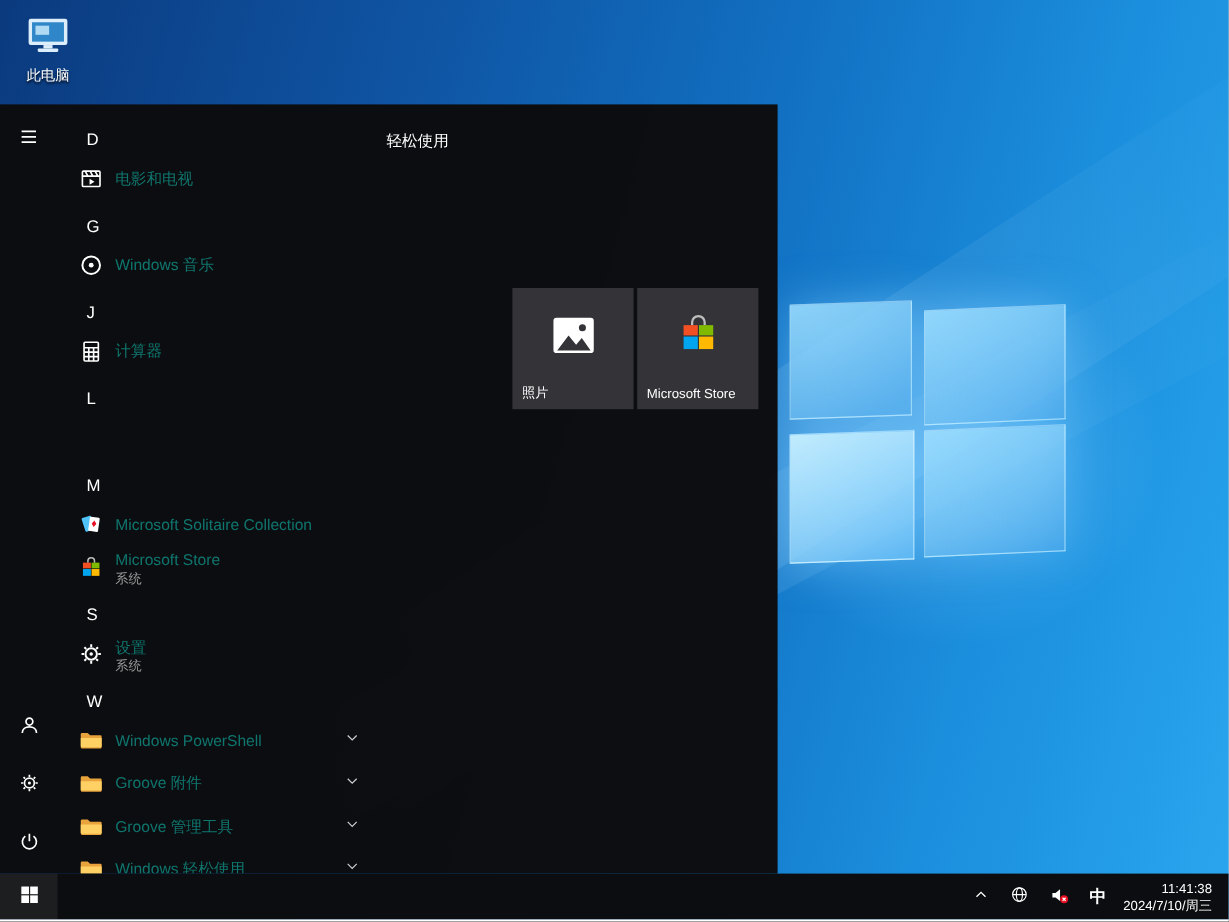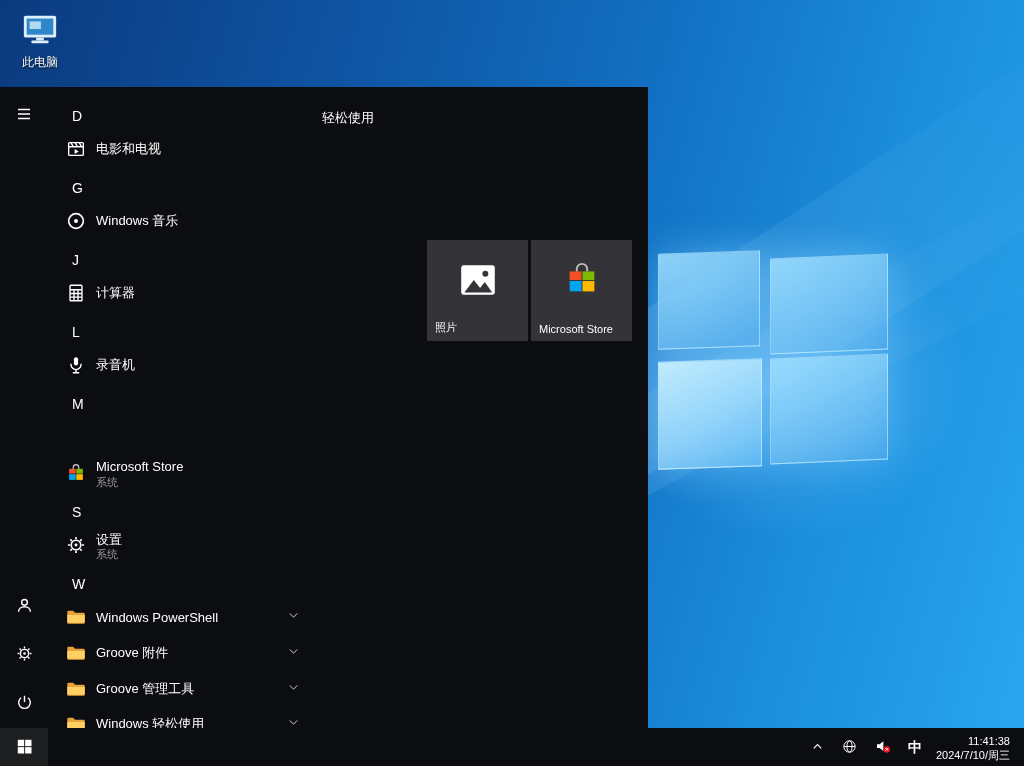--- a/index.html
+++ b/index.html
@@ -38,21 +38,21 @@
   .rail-btn { position:absolute; left:0; width:48px; height:44px;
     display:flex; align-items:center; justify-content:center; cursor:pointer; }
 
   .app-list { position:absolute; left:48px; top:0; width:372px; height:100%; }
   .sm-row { position:absolute; left:0; width:100%; height:36px; cursor:pointer; }
   .sm-row .letter { position:absolute; left:24px; top:50%; transform:translateY(-50%);
     font-size:14px; color:#fff; }
   .sm-row .icon { position:absolute; left:16px; top:50%; transform:translateY(-50%);
     width:24px; height:24px; display:flex; align-items:center; justify-content:center; }
   .sm-row .app-label { position:absolute; left:48px; top:50%; transform:translateY(-50%);
-    font-size:13px; color:#ffffff; white-space:nowrap; }
+    font-size:13px; color:#0f766e; white-space:nowrap; }
   .sm-row.two { height:40px; }
   .sm-row.two .icon { top:20px; }
   .sm-row.two .app-label { top:6px; transform:none; }
   .sm-row.two .app-sub { position:absolute; left:48px; top:22px; font-size:11px; color:#9a9a9a; }
   .sm-row .chev { position:absolute; left:238px; top:50%; transform:translateY(-50%); }
 
   .group-label { position:absolute; left:322px; top:22px; font-size:13px; color:#fff; cursor:pointer; }
   .tiles { position:absolute; left:427px; top:153px; display:flex; gap:3px; }
   .tile { position:relative; width:101px; height:101px; background:#333338; cursor:pointer; }
   .tile .t-icon { position:absolute; left:50%; top:42%; transform:translate(-50%,-50%); }
@@ -176,35 +176,39 @@
             <path d="M5.5 8.5 h13 M9.8 8.5 v12 M14.2 8.5 v12 M5.5 12.5 h13 M5.5 16.5 h13"></path>
           </svg>
         </span>
         <span class="app-label">计算器</span>
       </div>
 
       <div class="sm-row" style="top:227px">
         <span class="letter">L</span>
       </div>
 
-      <div class="sm-row" style="top:260px">
-        <span class="icon">
-          <svg viewBox="0 0 24 24" width="22" height="22" fill="none" stroke="#fff" stroke-width="1.5">
-            <rect x="9.75" y="3.5" width="4.5" height="9" rx="2.25" fill="#fff" stroke="none"></rect>
-            <path d="M6.5 10.5 v1 a5.5 5.5 0 0 0 11 0 v-1"></path>
-            <path d="M12 17.5 v3 M8.5 20.5 h7"></path>
-          </svg>
-        </span>
-        <span class="app-label">录音机</span>
-      </div>
 
       <div class="sm-row" style="top:299px">
         <span class="letter">M</span>
       </div>
 
+      <div class="sm-row" style="top:332px">
+        <span class="icon">
+          <svg viewBox="0 0 24 24" width="22" height="22">
+            <g transform="rotate(-18 9 12)">
+                <rect x="5" y="5" width="9" height="13" rx="1" fill="#4fc3f7"></rect>
+              </g>
+            <g transform="rotate(8 15 12)">
+                <rect x="10" y="5.5" width="9" height="13" rx="1" fill="#fff"></rect>
+            <path d="M14.5 8.5 l2.1 3 -2.1 3 -2.1-3 z" fill="#e81123"></path>
+              </g>
+          </svg>
+        </span>
+        <span class="app-label">Microsoft Solitaire Collection</span>
+      </div>
 
       <div class="sm-row two" style="top:366px">
         <span class="icon">
           <svg viewBox="0 0 24 24" width="22" height="22">
             <path d="M9 7.5 V6 a3 3 0 0 1 6 0 v1.5" fill="none" stroke="#bdbdbd" stroke-width="1.4"></path>
             <rect x="4.5" y="7.5" width="7.2" height="5.2" fill="#f25022"></rect>
             <rect x="12.3" y="7.5" width="7.2" height="5.2" fill="#7fba00"></rect>
             <rect x="4.5" y="13.3" width="7.2" height="6.2" fill="#00a4ef"></rect>
             <rect x="12.3" y="13.3" width="7.2" height="6.2" fill="#ffb900"></rect>
           </svg>

